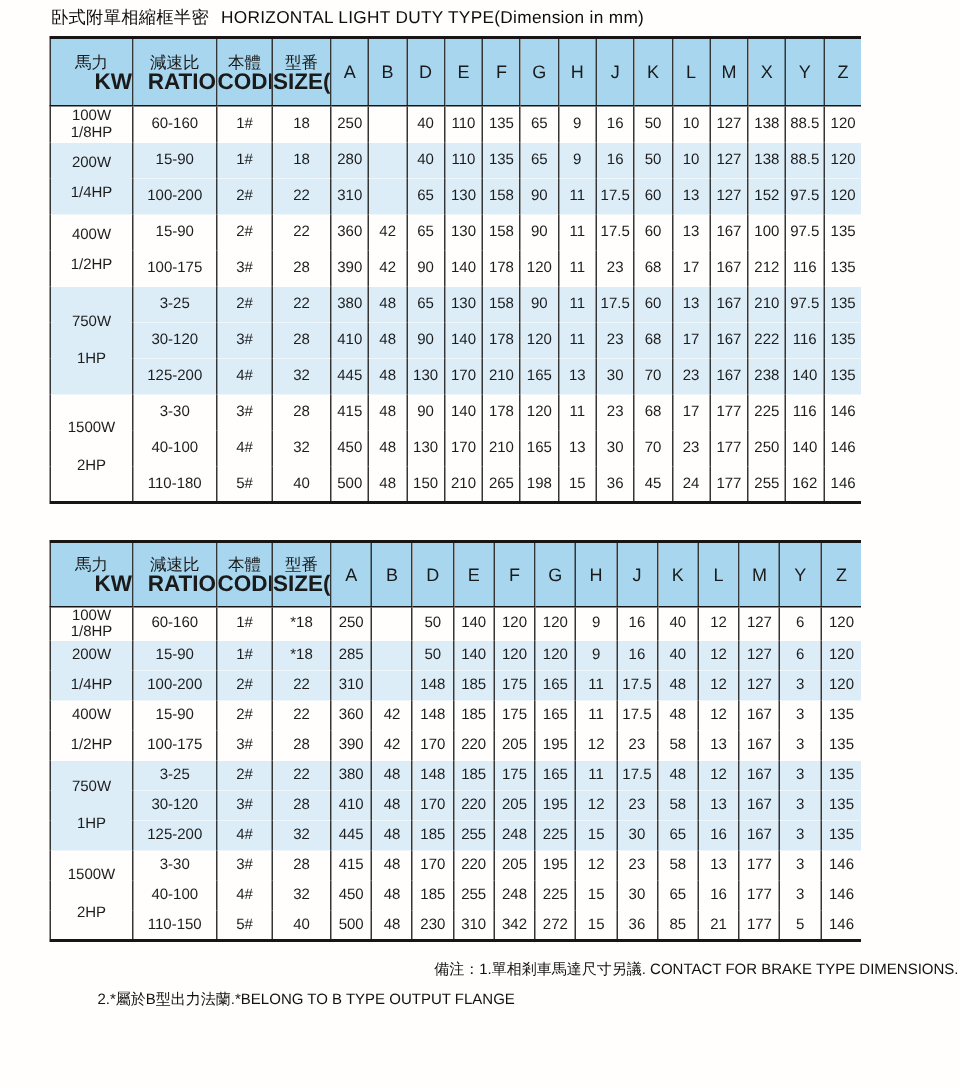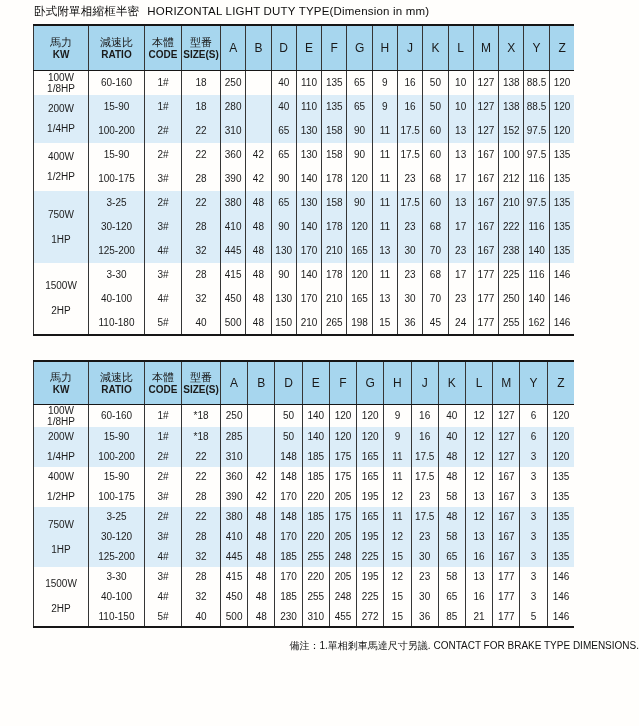--- a/index.html
+++ b/index.html
@@ -29,21 +29,21 @@
     padding:0;
     overflow:hidden;
   }
   table.spec thead th {
     background:#a7d6ee;
     border-bottom:1.5px solid #161616;
   }
   table.t1 thead th { height:44px; }
   table.t2 thead th { height:42px; }
   .h-cn { font-size:11px; font-weight:normal; line-height:13px; }
-  .h-en { font-size:10px;  line-height:11px; }
+  .h-en { font-size:15px;  line-height:11px;text-align:right; }
   th.dim { font-size:12px; font-weight:normal; }
 
   table.t1 tbody tr { height:24px; }
   table.t2 tbody tr { height:20px; }
   table.spec tbody td { font-size:10px; color:#1c1c1c; background:#fffefc; }
   table.spec tbody td.band { background:#dcedf8; }
   td.power div { font-size:10px; line-height:11px; }
 
   .footnotes { margin-top:11px; margin-left:2px; font-size:10px; color:#111; }
   .footnotes .fn1 { margin-bottom:6px;text-align:right; }
@@ -606,30 +606,31 @@
           <td class="">146</td>
         </tr>
         <tr>
           <td class="">110-150</td>
           <td class="">5#</td>
           <td class="">40</td>
           <td class="">500</td>
           <td class="">48</td>
           <td class="">230</td>
           <td class="">310</td>
-          <td class="">455</td>
+          <td class="">342</td>
           <td class="">272</td>
           <td class="">15</td>
           <td class="">36</td>
           <td class="">85</td>
           <td class="">21</td>
           <td class="">177</td>
           <td class="">5</td>
           <td class="">146</td>
         </tr>
       </tbody>
   </table>
 
   <div class="footnotes">
     <div class="fn1">備注：1.單相剎車馬達尺寸另議. CONTACT FOR BRAKE TYPE DIMENSIONS.</div>
+    <div class="fn2">2.*屬於B型出力法蘭.*BELONG TO B TYPE OUTPUT FLANGE</div>
   </div>
 
 </div>
 
 </body></html>

